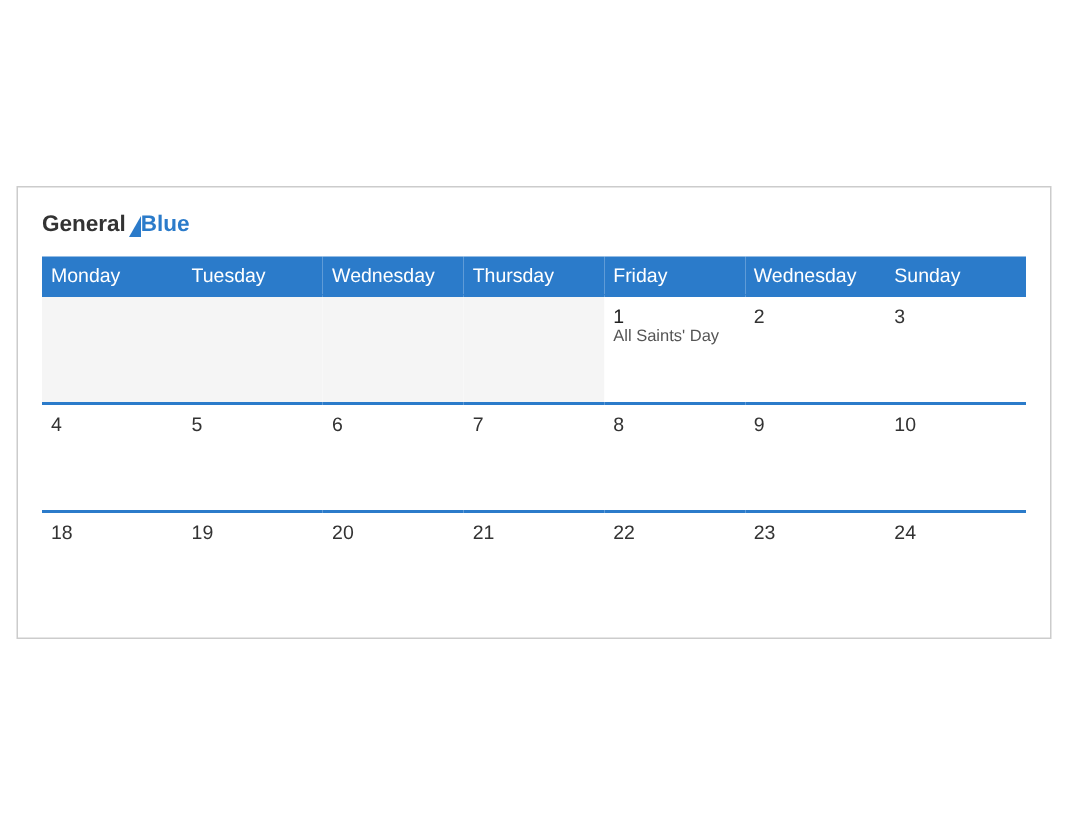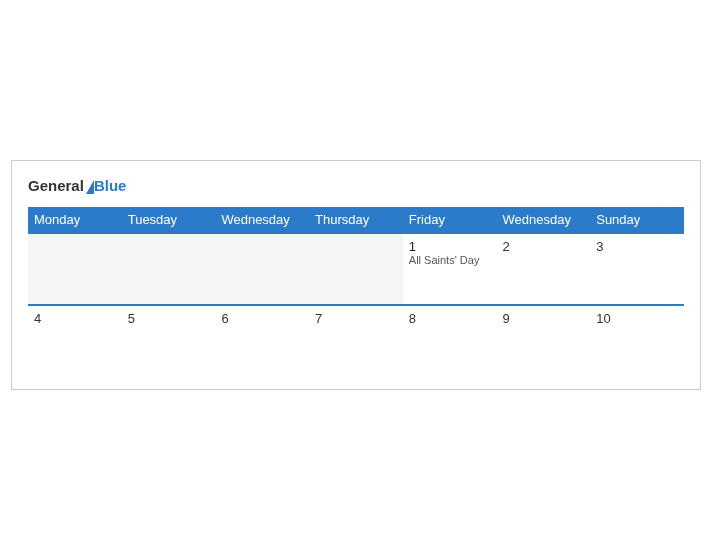--- a/index.html
+++ b/index.html
@@ -166,15 +166,38 @@
           <td>
             <div class="day-number">8</div>
           </td>
           <td>
             <div class="day-number">9</div>
           </td>
           <td>
             <div class="day-number">10</div>
           </td>
         </tr>
+        <tr>
+          <td>
+            <div class="day-number">18</div>
+          </td>
+          <td>
+            <div class="day-number">19</div>
+          </td>
+          <td>
+            <div class="day-number">20</div>
+          </td>
+          <td>
+            <div class="day-number">21</div>
+          </td>
+          <td>
+            <div class="day-number">22</div>
+          </td>
+          <td>
+            <div class="day-number">23</div>
+          </td>
+          <td>
+            <div class="day-number">24</div>
+          </td>
+        </tr>
       </tbody>
   </table>
 </div>
 
 </body></html>

